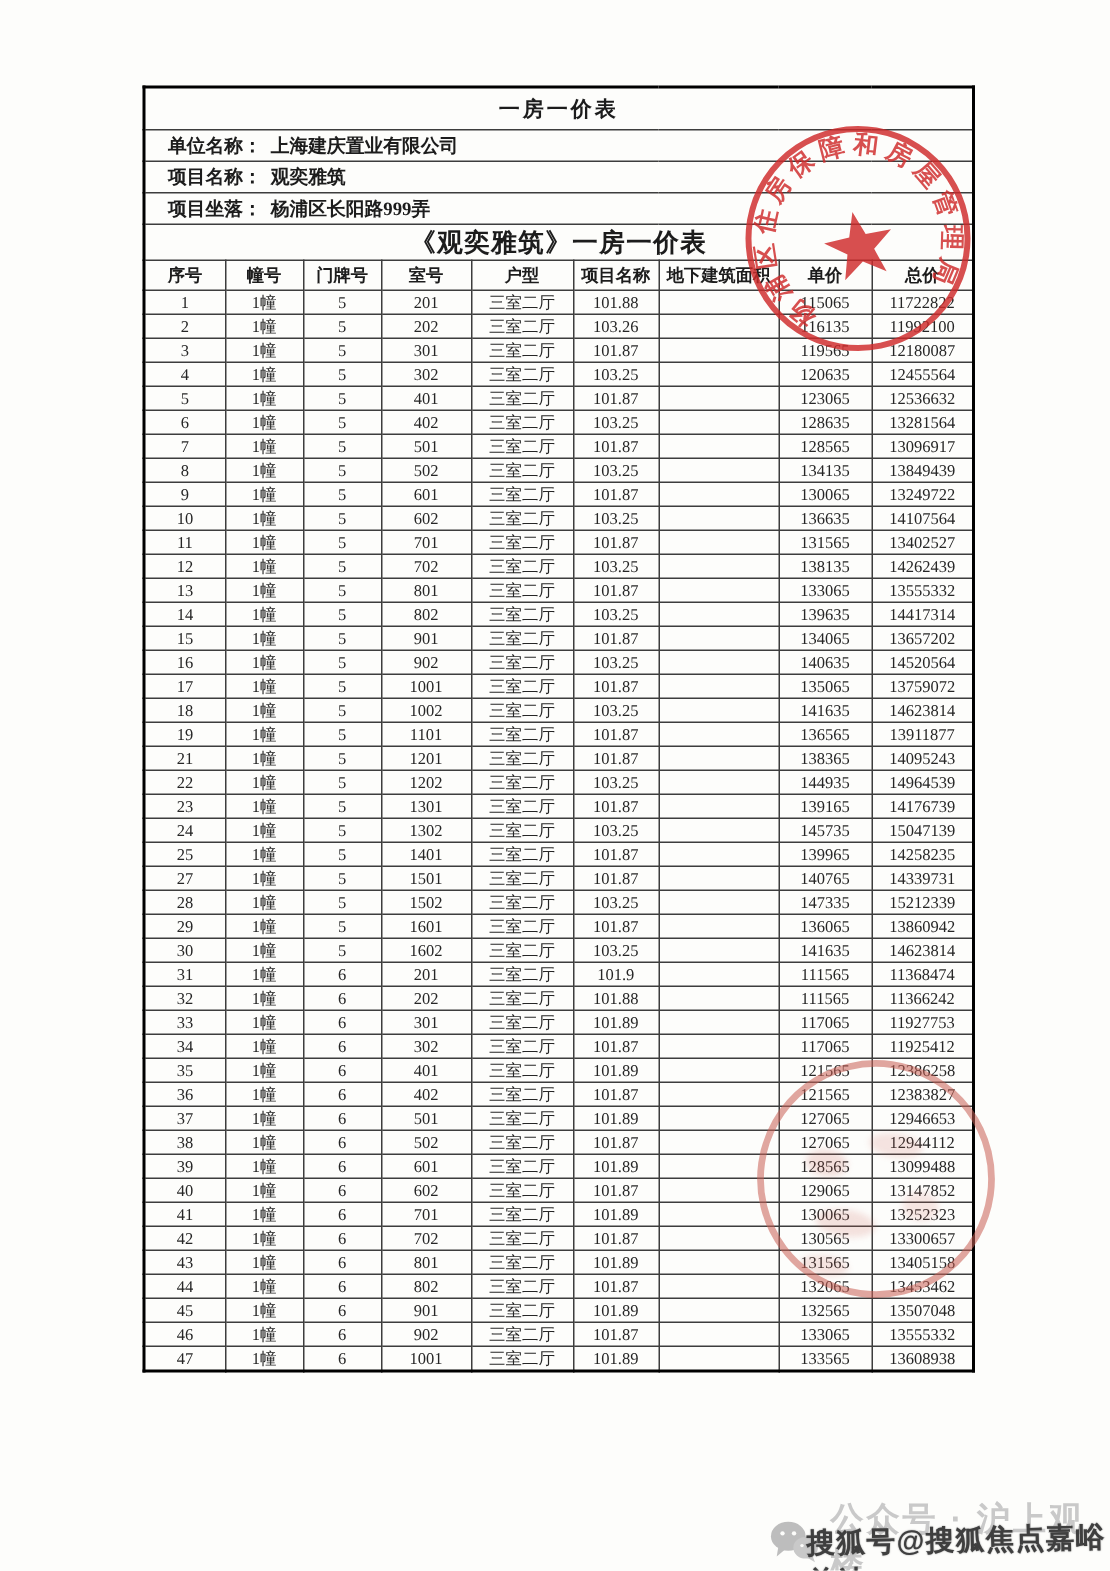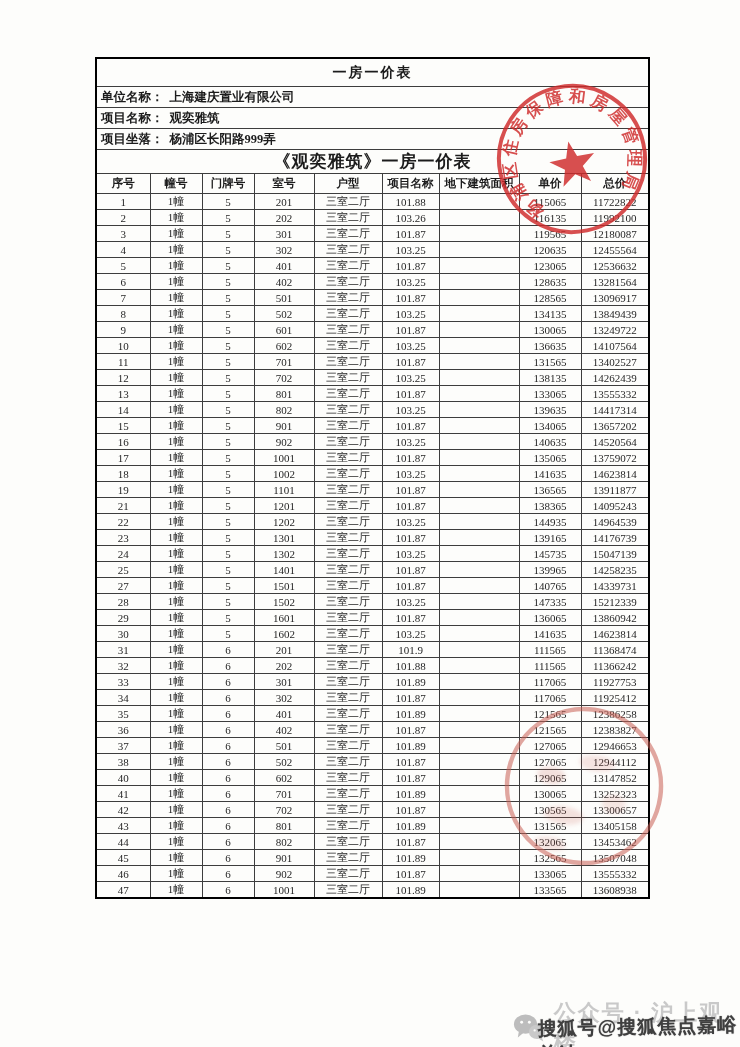--- a/index.html
+++ b/index.html
@@ -23,21 +23,21 @@
   table.sheet td,table.sheet th{
     border:1px solid #3d3d3d;
     padding:0;overflow:hidden;white-space:nowrap;
   }
   tr.title-row td{
     height:27px;text-align:center;font-weight:700;font-size:14px;
     letter-spacing:2px;
   }
   tr.info-row td{
     height:20px;text-align:left;font-weight:700;font-size:12.5px;
-    padding-left:4px;
+    padding-left:15px;
   }
   tr.info-row .info-value{margin-left:6px;}
   tr.sheet-title-row td{
     height:21px;text-align:center;font-weight:700;font-size:17px;
     letter-spacing:1px;
   }
   tr.col-header-row th{
     height:19px;text-align:center;font-weight:700;font-size:11.5px;
   }
   tbody.data-rows td{
@@ -505,20 +505,31 @@
         <tr>
           <td>38</td>
           <td>1幢</td>
           <td>6</td>
           <td>502</td>
           <td>三室二厅</td>
           <td>101.87</td>
           <td></td>
           <td>127065</td>
           <td>12944112</td>
+        </tr>
+        <tr>
+          <td>39</td>
+          <td>1幢</td>
+          <td>6</td>
+          <td>601</td>
+          <td>三室二厅</td>
+          <td>101.89</td>
+          <td></td>
+          <td>128565</td>
+          <td>13099488</td>
         </tr>
         <tr>
           <td>40</td>
           <td>1幢</td>
           <td>6</td>
           <td>602</td>
           <td>三室二厅</td>
           <td>101.87</td>
           <td></td>
           <td>129065</td>

